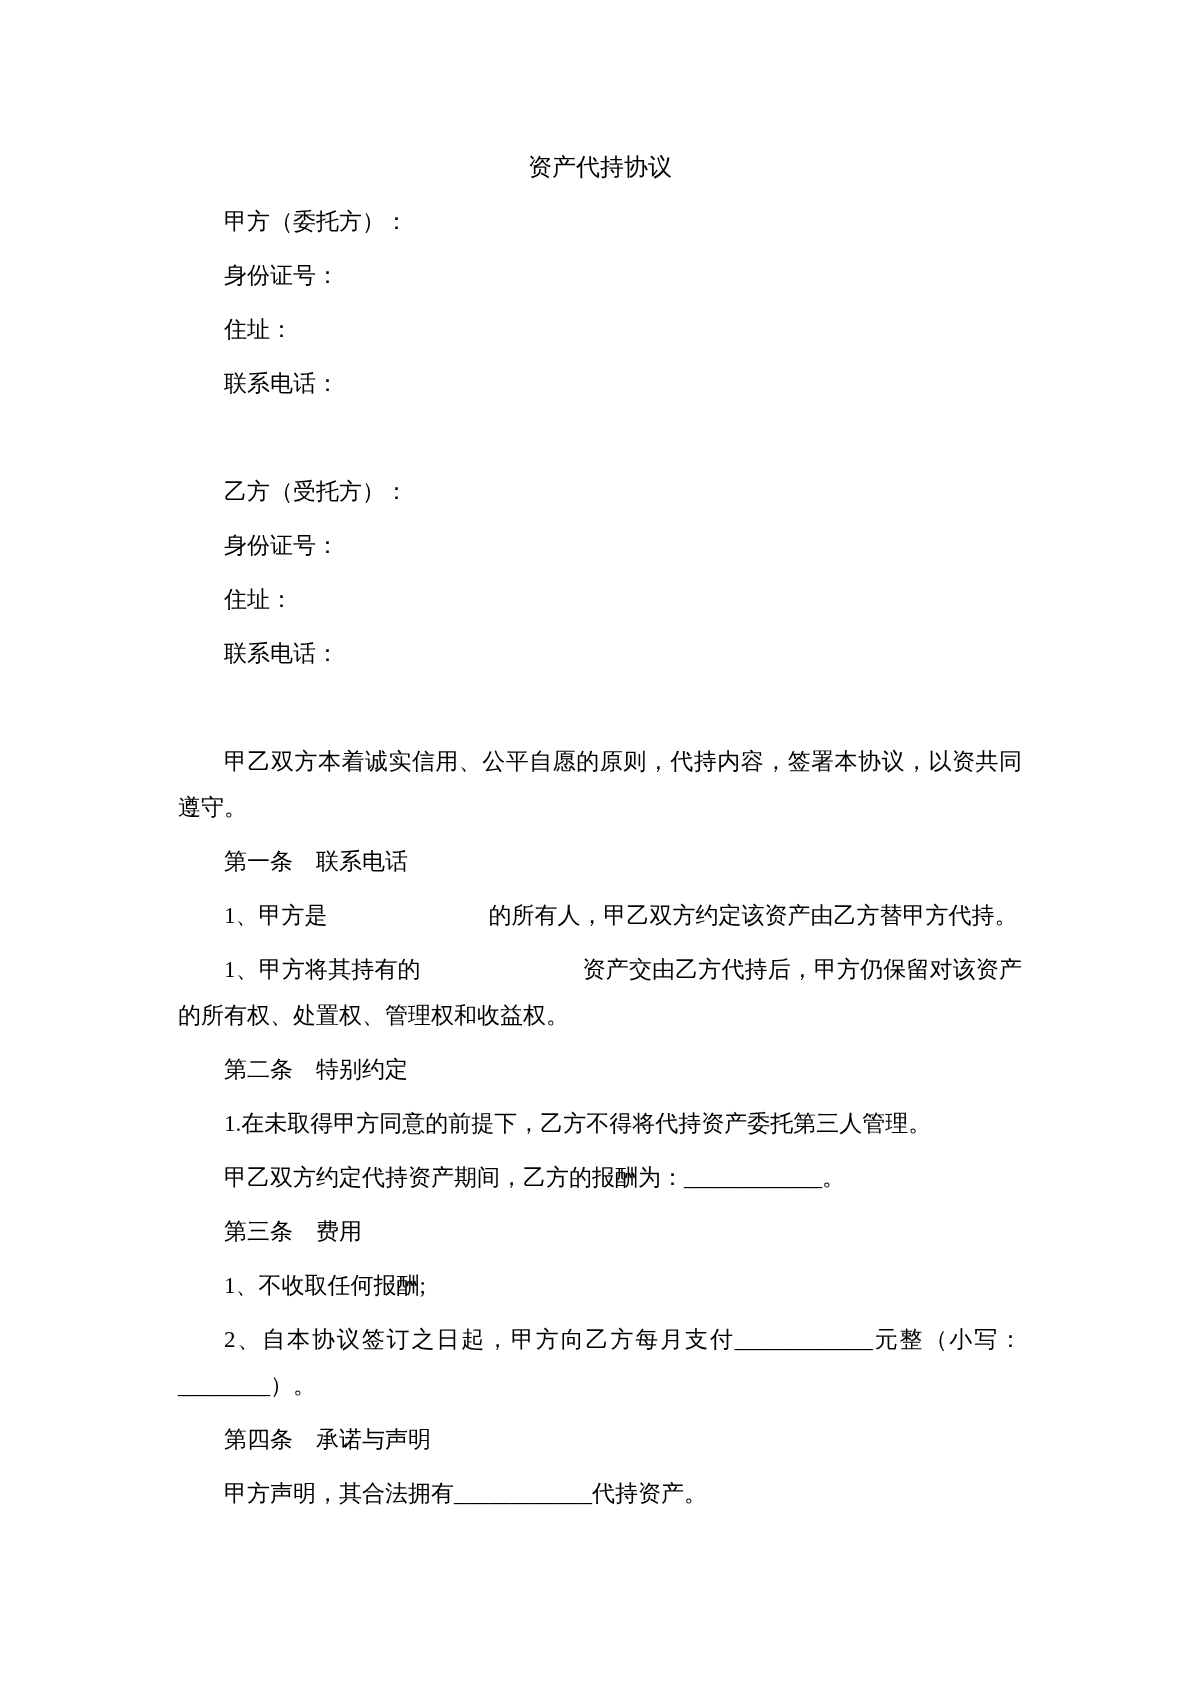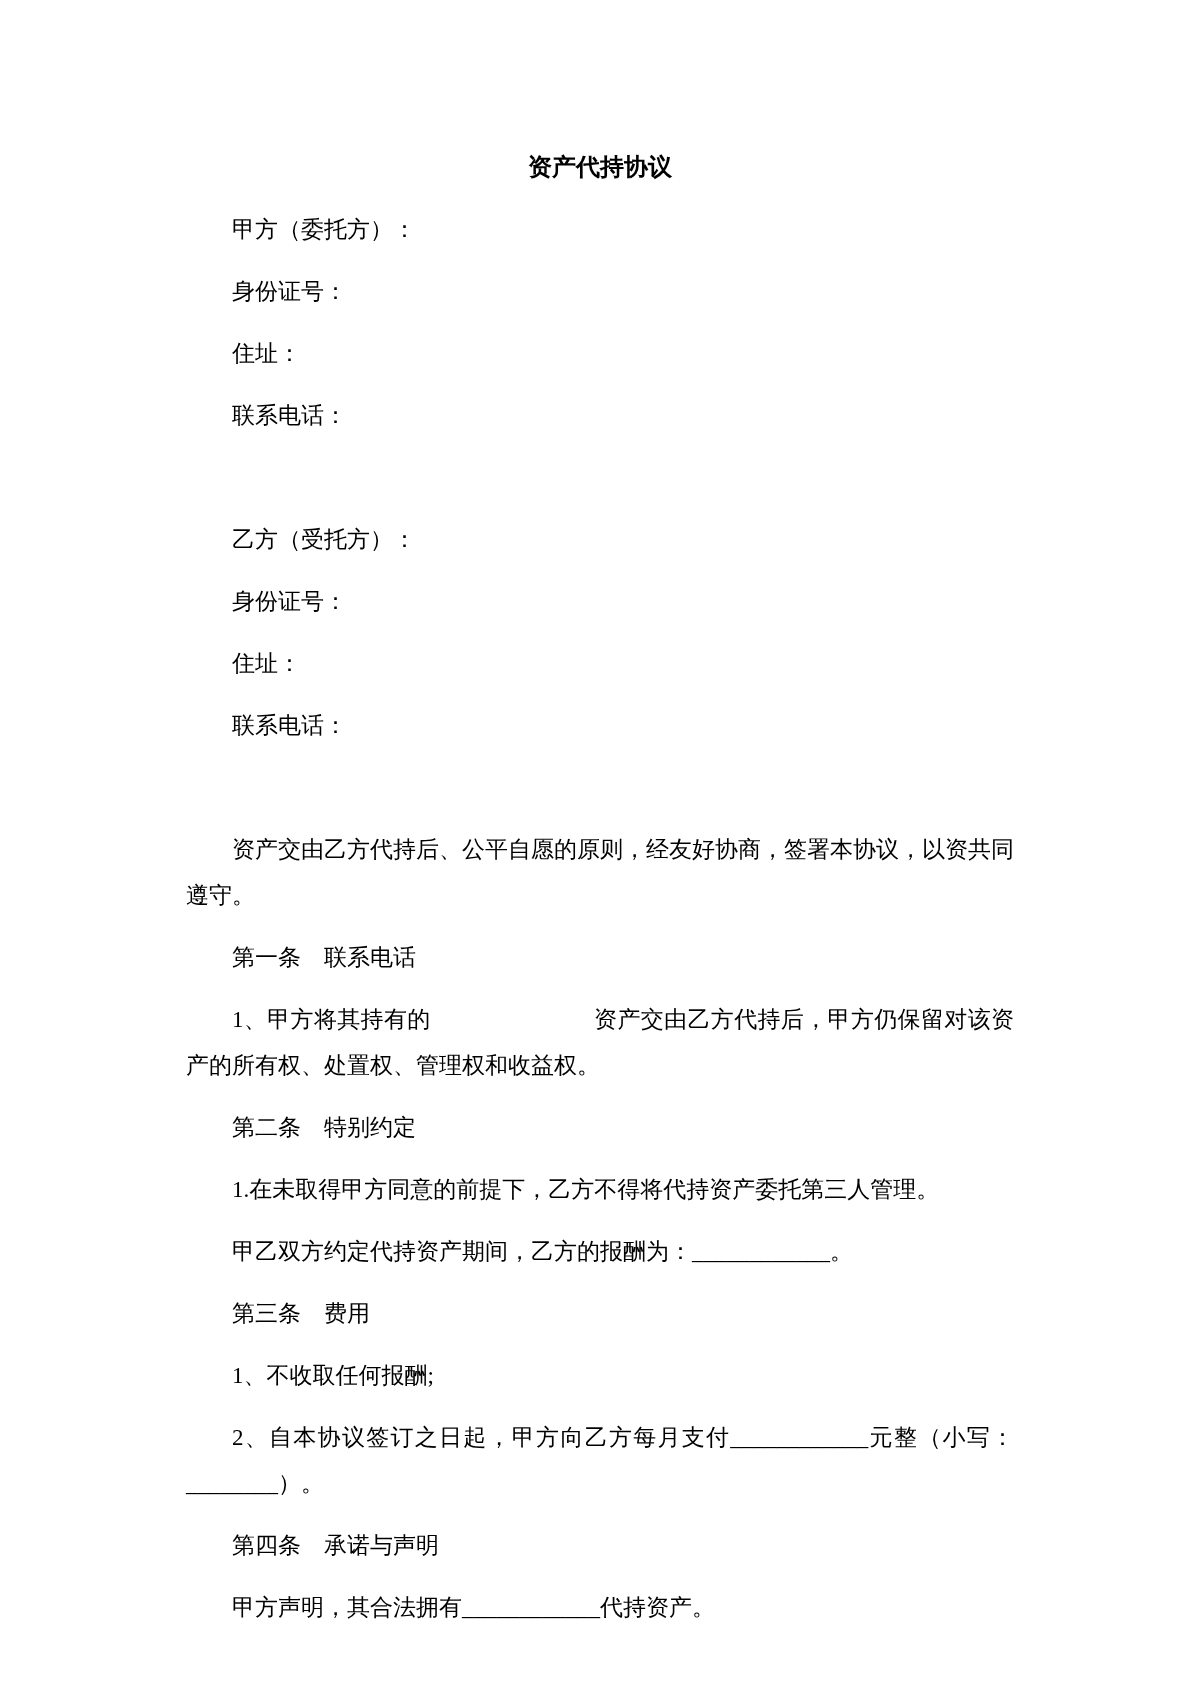--- a/index.html
+++ b/index.html
@@ -22,26 +22,26 @@
     padding: 144px 160px 0 170px;
   }
   .doc {
     font-size: 23px;
     line-height: 46px;
   }
   h1.contract-title {
     margin: 0;
     font-size: 24px;
     line-height: 47px;
-    font-weight: bold;
+    font-weight: normal;
     text-align: center;
     text-indent: 0;
   }
   .doc p {
-    margin: 16px;
+    margin: 8px;
     text-align: justify;
     text-indent: 2em;
     word-break: normal;
   }
   .blank-line {
     height: 46px;
   }
 </style>
 </head>
 <body>
@@ -58,22 +58,23 @@
 
     <div class="blank-line"></div>
 
     <p>乙方（受托方）：</p>
     <p>身份证号：</p>
     <p>住址：</p>
     <p>联系电话：</p>
 
     <div class="blank-line"></div>
 
-    <p>资产交由乙方代持后、公平自愿的原则，经友好协商，签署本协议，以资共同遵守。</p>
+    <p>甲乙双方本着诚实信用、公平自愿的原则，代持内容，签署本协议，以资共同遵守。</p>
     <p>第一条　联系电话</p>
+    <p>1、甲方是　　　　　　　的所有人，甲乙双方约定该资产由乙方替甲方代持。</p>
     <p>1、甲方将其持有的　　　　　　　资产交由乙方代持后，甲方仍保留对该资产的所有权、处置权、管理权和收益权。</p>
     <p>第二条　特别约定</p>
     <p>1.在未取得甲方同意的前提下，乙方不得将代持资产委托第三人管理。</p>
     <p>甲乙双方约定代持资产期间，乙方的报酬为：____________。</p>
     <p>第三条　费用</p>
     <p>1、不收取任何报酬;</p>
     <p>2、自本协议签订之日起，甲方向乙方每月支付____________元整（小写：________）。</p>
     <p>第四条　承诺与声明</p>
     <p>甲方声明，其合法拥有____________代持资产。</p>
 

